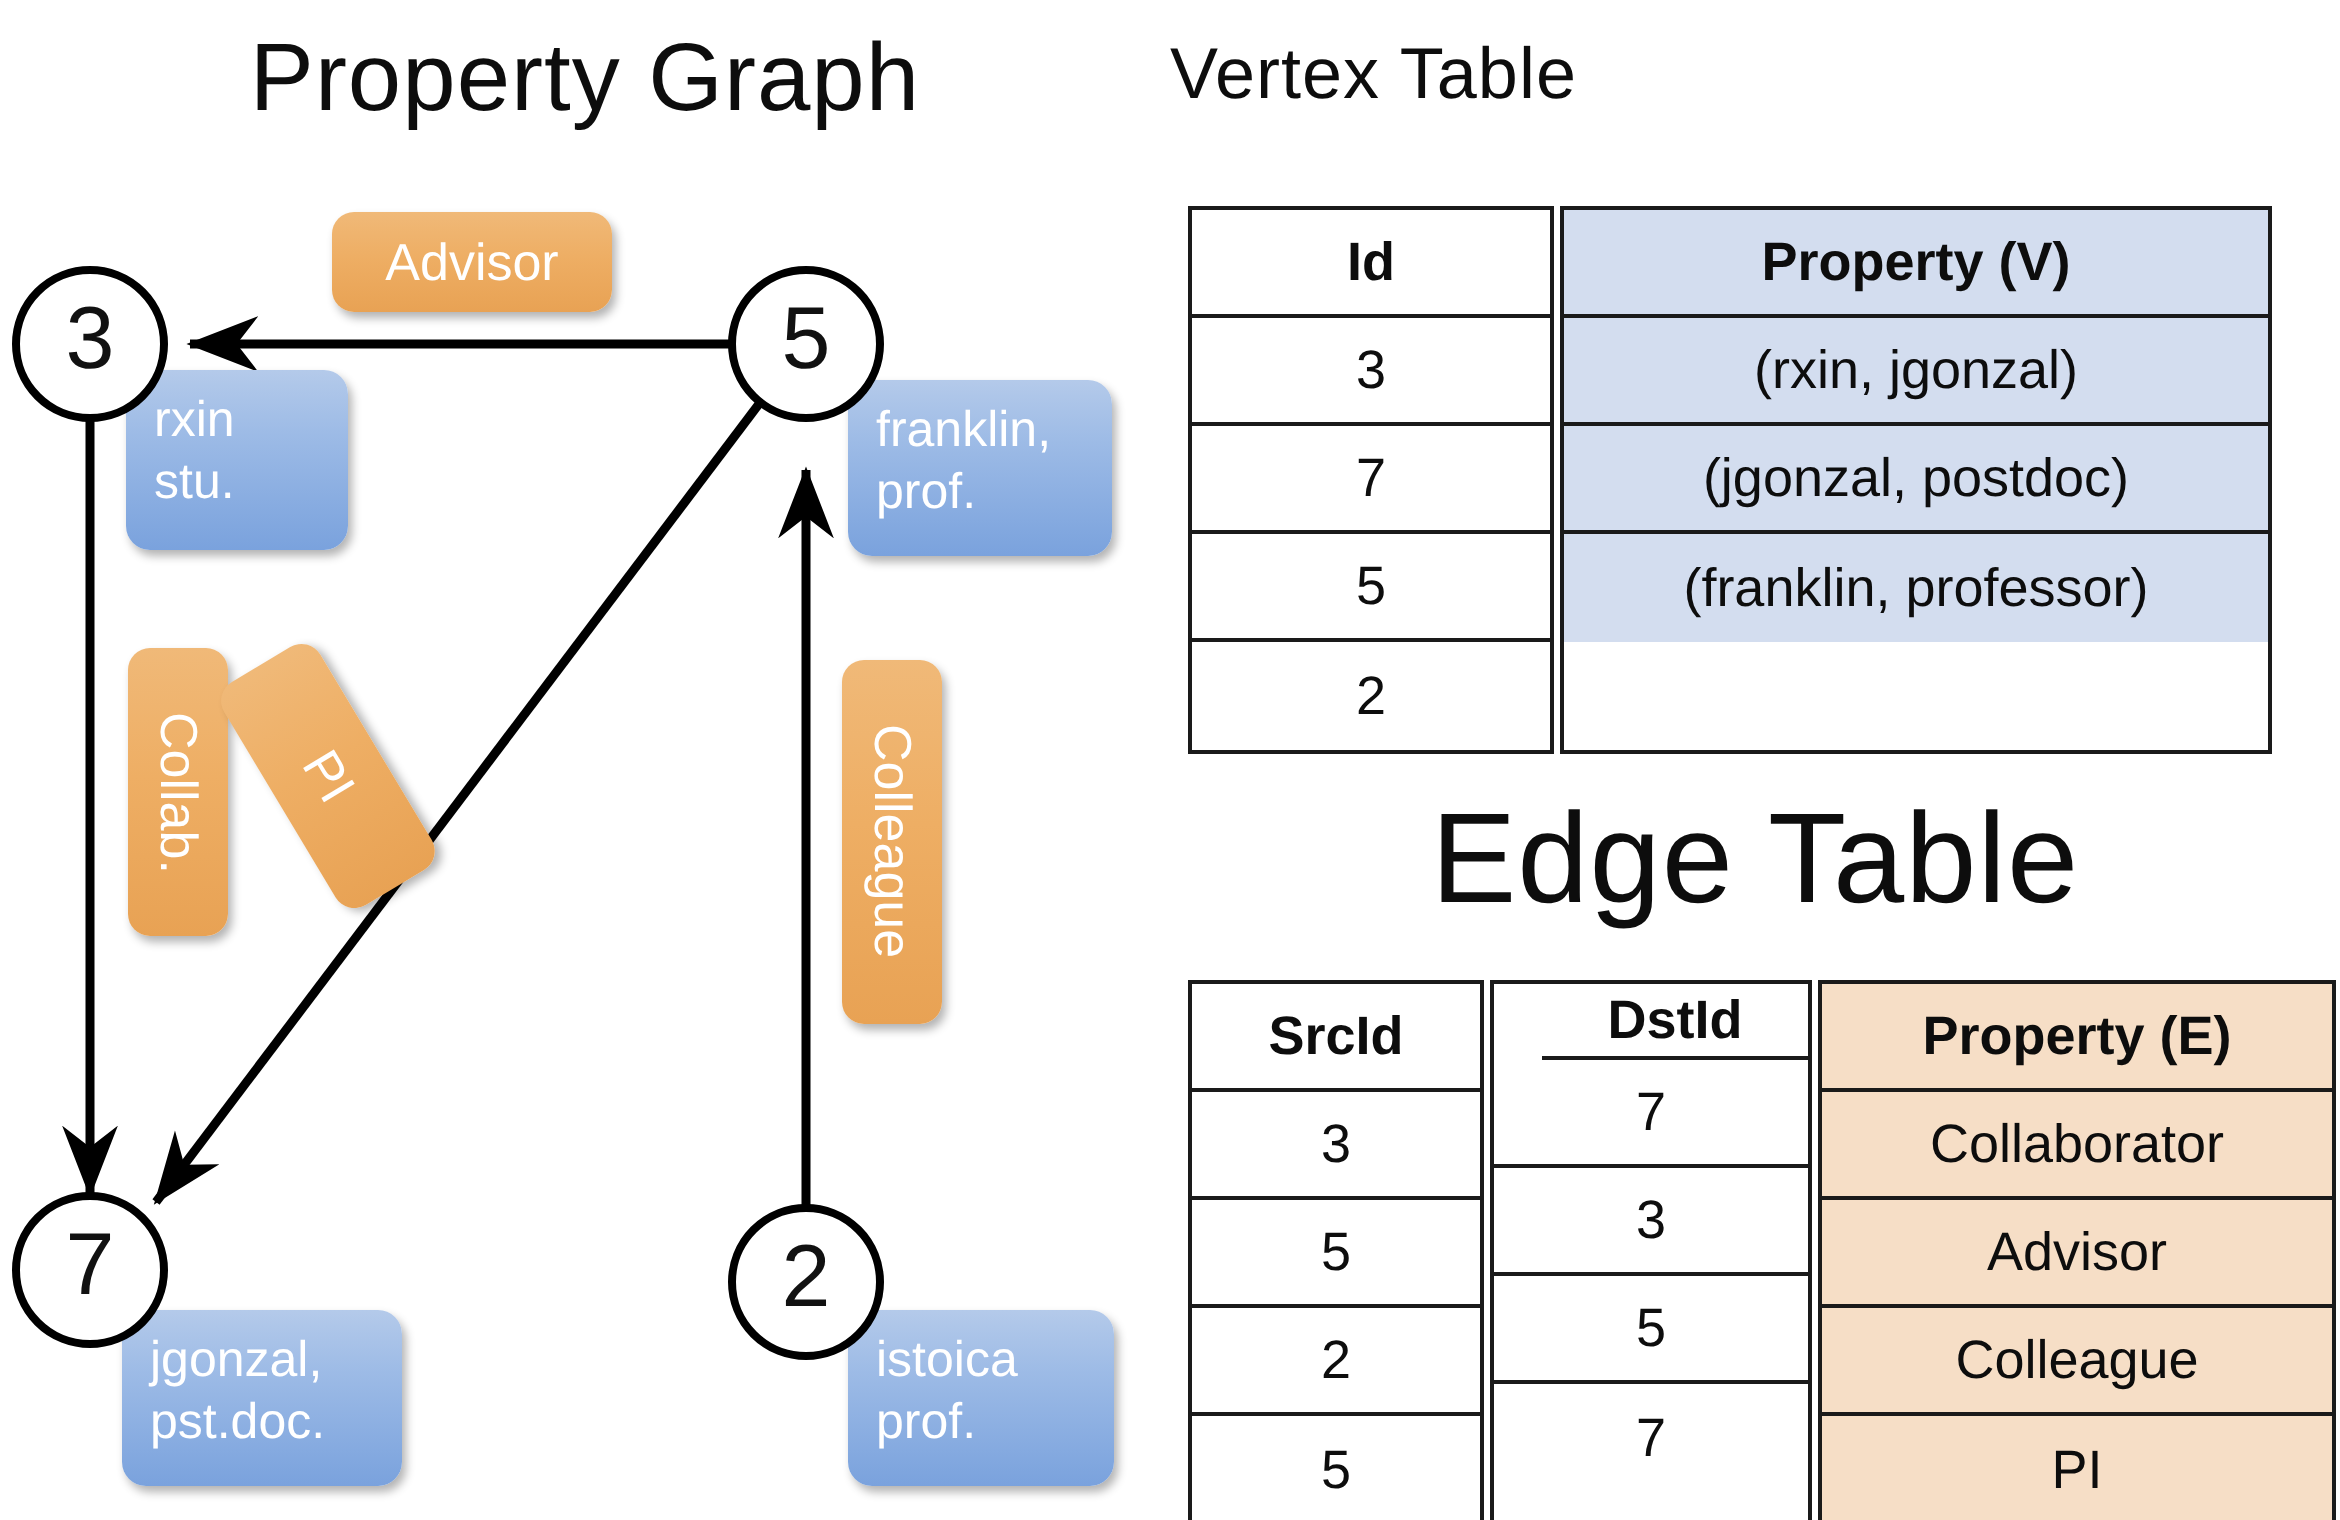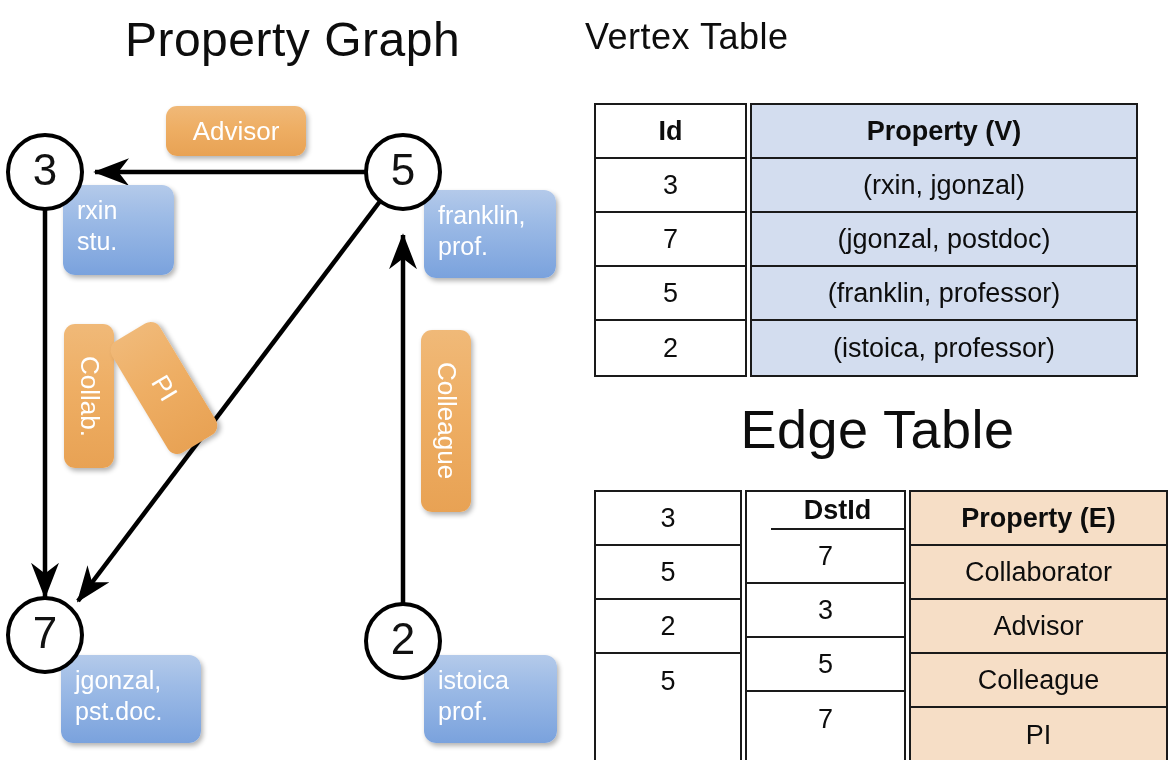--- a/index.html
+++ b/index.html
@@ -32,21 +32,21 @@
     line-height: 60px;
   }
   #title-vertex-table {
     left: 585px; top: 8px; width: 585px;
     font-size: 36px;
     line-height: 58px;
   }
   #title-edge-table {
     left: 585px; top: 400px; width: 585px;
     text-align: center;
-    font-size: 54px;
+    font-size: 64px;
     line-height: 58px;
   }
 
   
   #graph-panel {
     position: absolute;
     left: 0; top: 0;
     width: 585px; height: 760px;
   }
   #graph-edges {
@@ -209,38 +209,38 @@
   </div>
   <div class="node" style="left:6px; top:596px;">
     <span>7</span>
   </div>
   <div class="node" style="left:364px; top:602px;">
     <span>2</span>
   </div>
 </div>
 
 <div class="tbl" id="vertex-table" style="left:594px; top:103px; width:574px;">
-  <div class="tcol" style="width:153px;">
+  <div class="tcol" style="width:183px;">
     <div class="cell head white-fill" style="height:54px;">Id</div>
     <div class="cell white-fill" style="height:54px;">3</div>
     <div class="cell white-fill" style="height:54px;">7</div>
     <div class="cell white-fill" style="height:54px;">5</div>
     <div class="cell white-fill" style="height:54px;">2</div>
   </div>
-  <div class="tcol" style="width:388px;">
+  <div class="tcol" style="width:356px;">
     <div class="cell head blue-fill" style="height:54px;">Property (V)</div>
     <div class="cell blue-fill" style="height:54px;">(rxin, jgonzal)</div>
     <div class="cell blue-fill" style="height:54px;">(jgonzal, postdoc)</div>
     <div class="cell blue-fill" style="height:54px;">(franklin, professor)</div>
-    <div class="cell blue-fill" style="height:54px;">(istoica, professor)</div>
   </div>
 </div>
 
 <div class="tbl" id="edge-table" style="left:594px; top:490px; width:574px;">
   <div class="tcol" style="width:148px;">
+    <div class="cell head white-fill" style="height:54px;">SrcId</div>
     <div class="cell white-fill" style="height:54px;">3</div>
     <div class="cell white-fill" style="height:54px;">5</div>
     <div class="cell white-fill" style="height:54px;">2</div>
     <div class="cell white-fill" style="height:54px;">5</div>
   </div>
   <div class="tcol" style="width:161px;">
     <div class="cell head white-fill" style="height:38px;margin-left:24px;">DstId</div>
     <div class="cell white-fill" style="height:54px;">7</div>
     <div class="cell white-fill" style="height:54px;">3</div>
     <div class="cell white-fill" style="height:54px;">5</div>

